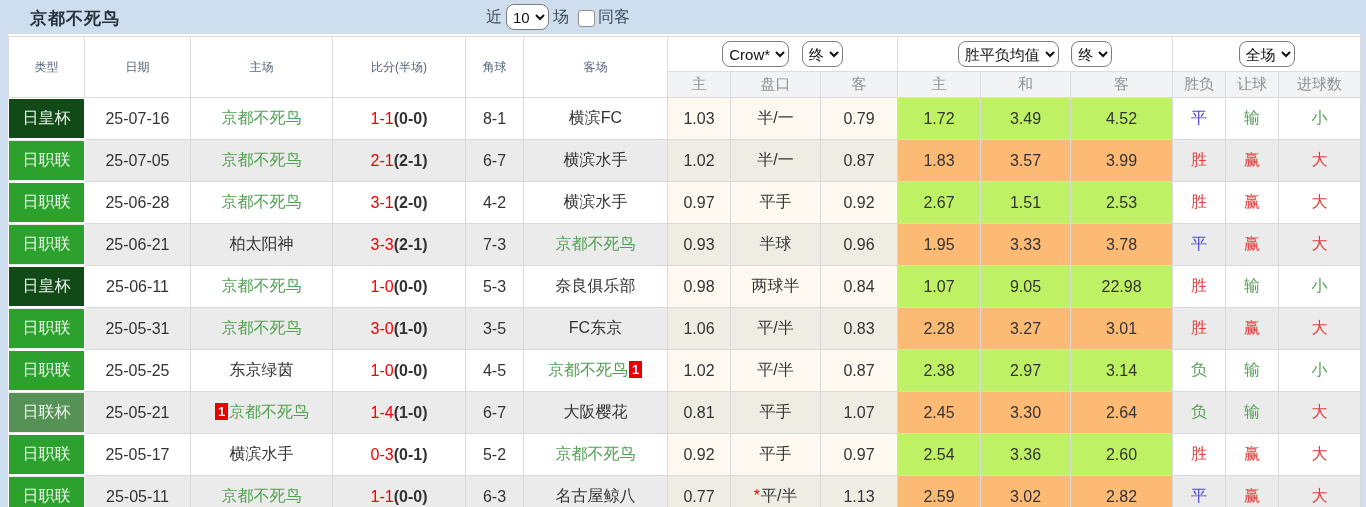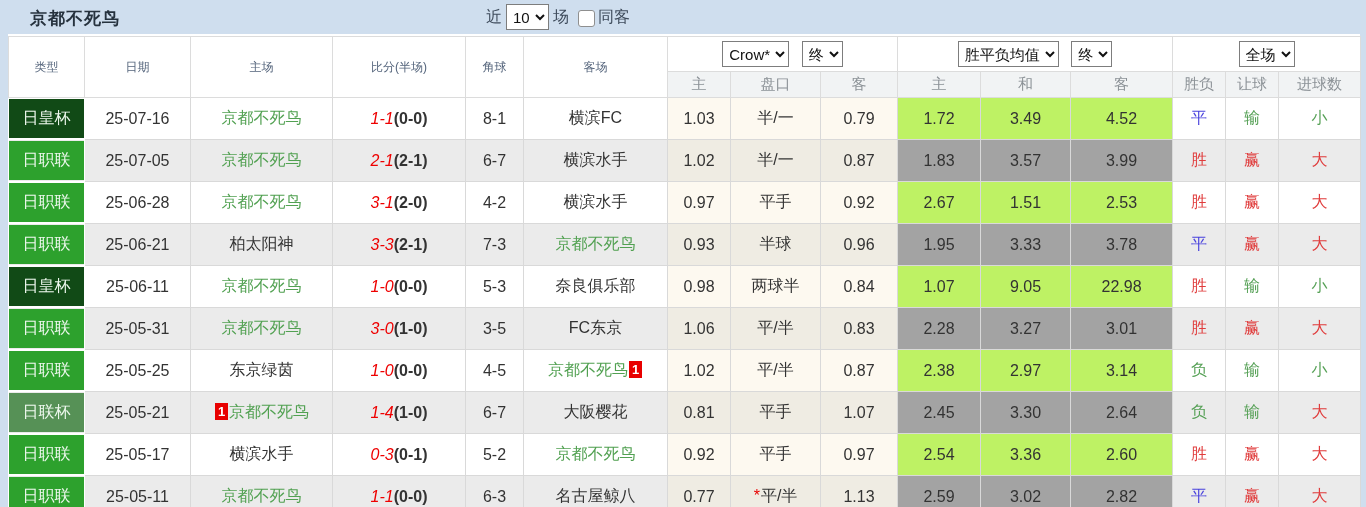--- a/index.html
+++ b/index.html
@@ -18,21 +18,21 @@
   }
   .controls {
     position:absolute; left:486px; top:3px; height:28px;
     display:flex; align-items:center;
     font-size:16px; color:#3f4c5c; white-space:nowrap;
   }
   .controls .gap { width:6px; }
   select {
     font-family:"Liberation Sans", sans-serif;
     font-size:15px; color:#111;
-    background:#fff; border:1px solid #7d7d7d; border-radius:0;
+    background:#fff; border:1px solid #7d7d7d; border-radius:8px;
     height:26px; padding:0 2px; margin:0 4px;
   }
   .cb {
     display:inline-block; width:17px; height:17px; border-radius:3px;
     box-sizing:border-box; margin:0 3px; position:relative; top:1px;
     cursor:pointer;
   }
   .cb.checked { background:var(--checkbox-blue); }
   .cb.checked::after {
     content:"\2713"; position:absolute; left:2px; top:-1px;
@@ -53,31 +53,31 @@
     height:25px; border:1px solid #dcdcdc;
   }
   tbody td {
     height:40px; border:1px solid #d9d9d9; font-size:16px; color:#333;
     background:#fff;
   }
   tr.even td { background:#ebebeb; }
   tbody td.crow { background:#fdf9f0; }
   tr.even td.crow { background:#efece3; }
   tbody td.avg { background:#bef264; }
-  tr.even td.avg { background:#a3a3a3;margin-left:32px; }
+  tr.even td.avg { background:#fdba74;margin-left:32px; }
   td.type { padding:0; border-color:#fff; background:#fff; }
   .badge {
     height:39px; margin:1px 0; display:flex; align-items:center; justify-content:center;
     color:#eef8ee; font-size:16px;
   }
   .badge.t-emperor  { background:var(--type-emperor); }
   .badge.t-league   { background:var(--type-league); }
   .badge.t-leaguecup{ background:var(--type-leaguecup); }
   .self { color:var(--self-team); }
-  .ft { color:var(--score-red);font-style:italic; }
+  .ft { color:var(--score-red); }
   .ht { color:#333;font-weight:bold; }
   .redcard {
     display:inline-block; background:#e80000; color:#fff;
     width:13px; height:17px; line-height:17px;
     font-size:13px; font-weight:bold; text-align:center;
     vertical-align:1px; margin:0 1px;
   }
   .star { color:#e80000; font-style:normal; margin-right:1px; }
   .r-win  { color:var(--result-win); }
   .r-draw { color:var(--result-draw); }

